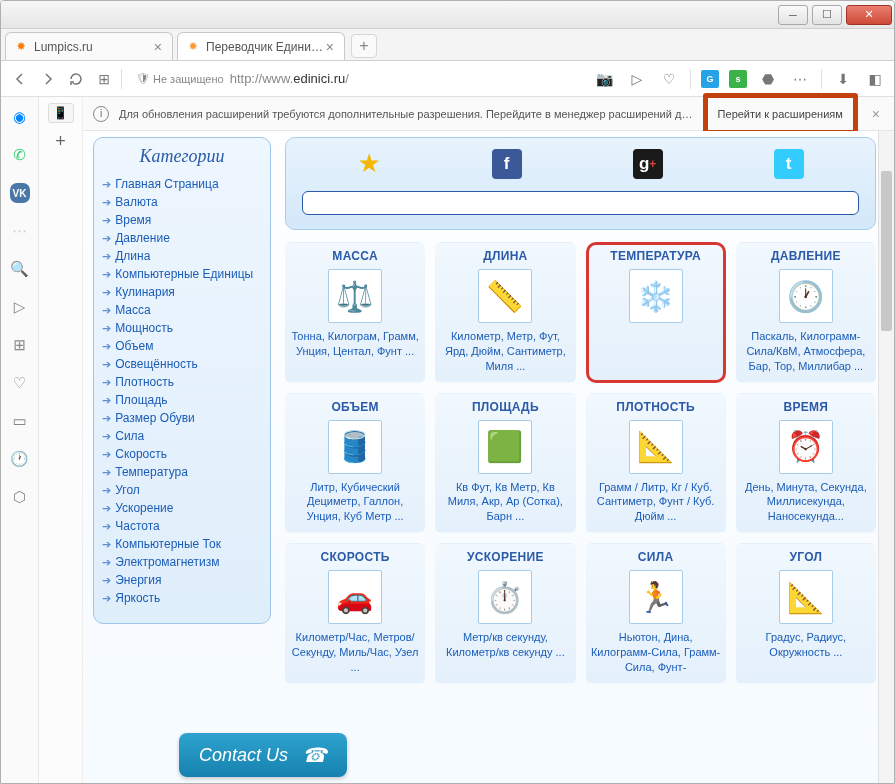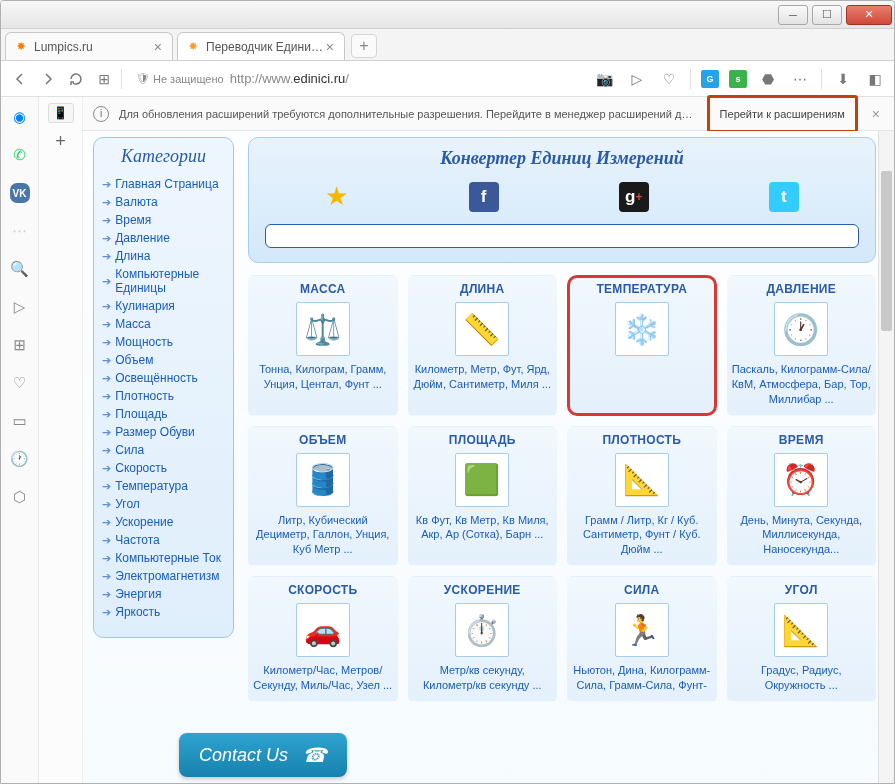--- a/index.html
+++ b/index.html
@@ -38,30 +38,30 @@
     .notif-row { display:flex; align-items:stretch;}
     .left-icons-col{width:38px;background:#fafafa;border-right:1px solid #e8e8e8;display:flex;flex-direction:column;align-items:center;gap:18px;padding-top:10px;}
     .left-icons-col .sico{width:20px;height:20px;display:flex;align-items:center;justify-content:center;color:#888;font-size:15px;}
     .main-col{flex:1;display:flex;flex-direction:column;}
     .sidebar-plus{width:44px;background:#fcfcfc;border-right:1px solid #eee;display:flex;flex-direction:column;align-items:center;padding-top:6px;gap:8px;}
     .sidebar-plus .pico{width:26px;height:20px;font-size:12px;color:#666;display:flex;align-items:center;justify-content:center;border:1px solid #ddd;border-radius:3px;background:#f6f6f6;}
     
     .notif { height: 34px; background:#fafafa; border-bottom:1px solid #e6e6e6; display:flex; align-items:center; padding: 0 10px; gap:10px; font-size:11px; color:#555;}
     .notif .info-ico{width:16px;height:16px;border:1px solid #888;border-radius:50%;display:flex;align-items:center;justify-content:center;font-size:10px;color:#666;}
     .notif .msg{flex:1; white-space:nowrap; overflow:hidden; text-overflow:ellipsis;}
-    .notif .action-btn{border:3px solid #c2410c;background:#fafafa;padding:10px 10px;border-radius:3px;font-size:11px;color:#444;}
+    .notif .action-btn{border:5px solid #c2410c;background:#fafafa;padding:10px 10px;border-radius:3px;font-size:11px;color:#444;}
     .notif .x{color:#999;font-size:14px;padding:0 4px;}
     
     
     .page-wrap{display:flex;flex:1;overflow:hidden;position:relative;}
     .page-inner{display:flex;flex:1;overflow:auto;background:#fff;}
     .content{flex:1;padding:6px 18px 0 10px;display:flex;gap:14px;align-items:flex-start;background:linear-gradient(#fdfeff,#f6fbff);}
     
     
-    .categories{width:141px;background:linear-gradient(#eef6fe,#dfeefb);border:1px solid #9fc6e9;border-radius:10px;padding:8px 6px 16px;}
+    .categories{width:178px;background:linear-gradient(#eef6fe,#dfeefb);border:1px solid #9fc6e9;border-radius:10px;padding:8px 6px 16px;}
     .categories h2{text-align:center;color:#2a5aa8;font-size:18px;font-weight:normal;font-style:italic;font-family:Georgia,serif;margin-bottom:8px;}
     .cat-list{list-style:none;}
     .cat-list li{display:flex;align-items:center;gap:4px;padding:2px 2px;font-size:12px;}
     .cat-list li a{color:#1b5db8;text-decoration:none;}
     .cat-list .arrow{color:#5b8fd6;font-size:11px;}
     
     
     .converter{flex:1;}
     .conv-header{background:linear-gradient(#e8f3fd,#d3e8fa);border:1px solid #a8cdea;border-radius:10px;padding:10px 16px 14px;margin-bottom:12px;}
     .conv-title{text-align:center;color:#2a5aa8;font-size:18px;font-weight:bold;font-style:italic;font-family:Georgia,serif;margin-bottom:12px;}
@@ -288,21 +288,20 @@
                   </li>
                   <li>
                     <span class="arrow">➔</span>
                     <a href="#">Яркость</a>
                   </li>
                 </ul>
             </div>
 
             <div class="converter">
               <div class="conv-header">
-                <div class="conv-title">Конвертер Единиц Измерений</div>
                 <div class="social-row">
                   <div class="star-ico">★</div>
                   <div class="social-ico fb">f</div>
                   <div class="social-ico gp">g<span>+</span></div>
                   <div class="social-ico tw">t</div>
                 </div>
                 <div class="search-box"></div>
               </div>
               <div class="grid" id="card-grid">
                   <div class="card">

